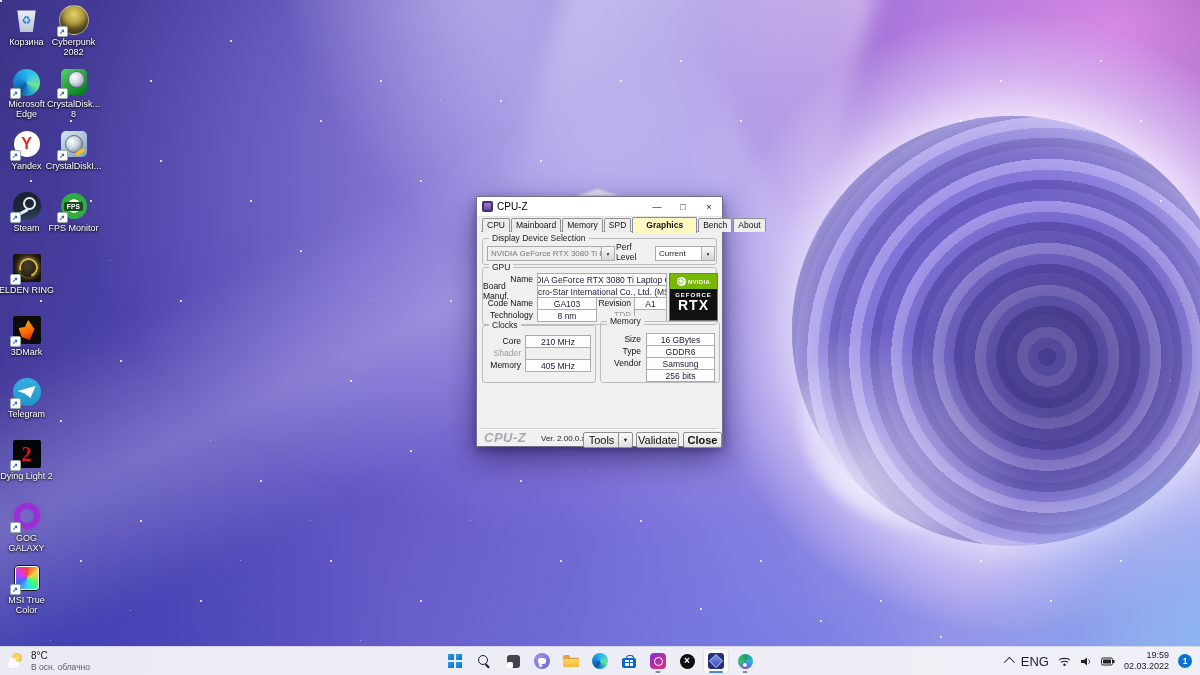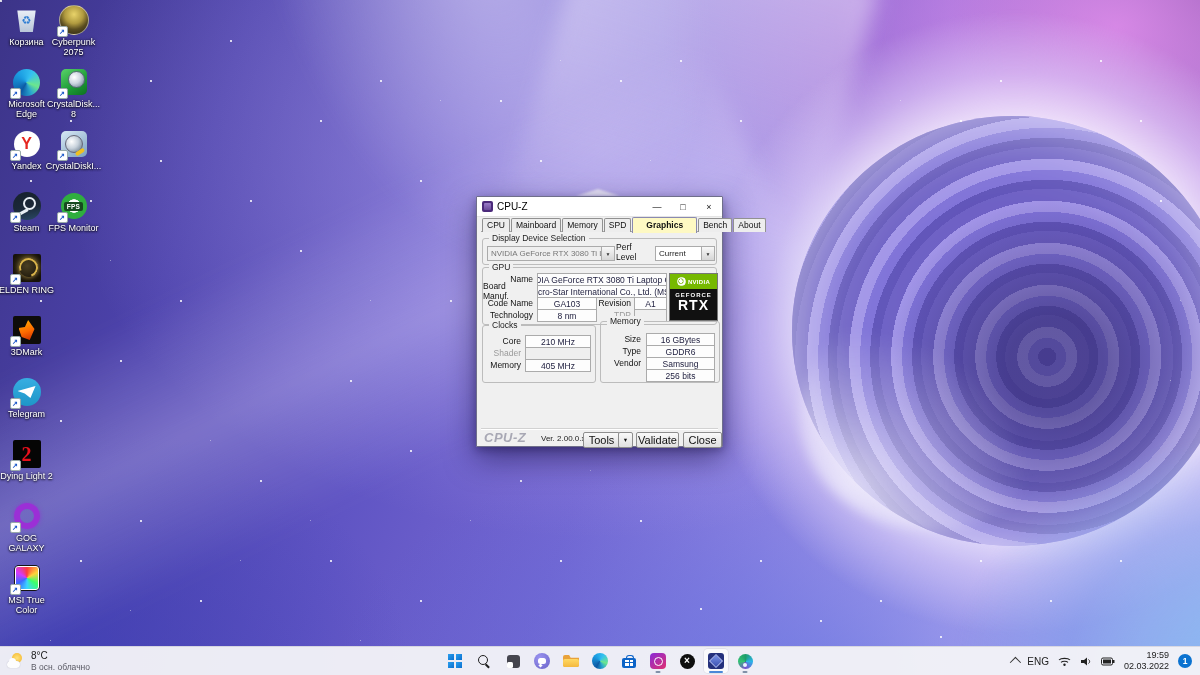--- a/index.html
+++ b/index.html
@@ -174,21 +174,21 @@
   .tk-msic{position:relative;width:16px;height:16px;border-radius:4px;background:linear-gradient(140deg,#8a2bd8,#e03070);display:flex;align-items:center;justify-content:center;}
   .tk-msic::before{content:"";width:7px;height:7px;border:1.6px solid #fff;border-radius:50%;}
   .tk-xbox{width:15px;height:15px;border-radius:50%;background:#0e0e0e;color:#fff;display:flex;align-items:center;justify-content:center;
     font-size:10px;font-weight:bold;line-height:1;}
   .tk-cpuz{position:relative;width:16px;height:16px;border-radius:3px;background:#25317c;display:flex;align-items:center;justify-content:center;}
   .tk-cpuz::before{content:"";width:8px;height:8px;background:linear-gradient(135deg,#7a93e8,#3a4fb0);transform:rotate(45deg);border:1px solid #aebcf4;}
   .tk-pal{width:15px;height:15px;border-radius:50%;background:conic-gradient(#1e9e6a,#2bb3e8,#7a4fd0,#34c174,#1e9e6a);position:relative;}
   .tk-pal::before{content:"";position:absolute;left:5px;top:9px;width:4px;height:4px;border-radius:50%;background:#e8f4ff;}
   .tray{position:absolute;right:8px;top:0;height:28px;display:flex;align-items:center;gap:9px;}
   .chev{width:7px;height:7px;border-top:1.5px solid #333;border-right:1.5px solid #333;transform:rotate(-45deg) translateY(2px);}
-  .lang{font-size:10px;color:#222;}
+  .lang{font-size:13px;color:#222;}
   .clock{display:flex;flex-direction:column;align-items:flex-end;line-height:1.25;font-size:9px;color:#1b1b1b;}
   .badge{width:14px;height:14px;border-radius:50%;background:#0b72d0;color:#fff;font-size:8.5px;font-weight:bold;
     display:flex;align-items:center;justify-content:center;}
 </style>
 </head>
 <body>
 
 <div class="screen">
 
   <div class="wallpaper">
@@ -211,21 +211,21 @@
           <div class="i-bin">♻</div>
         </div>
       <div class="lab">Корзина</div>
     </div>
     <div class="dit r1 c2">
       <div class="ic">
           <div class="i-cp"></div>
           <span class="sc">↗</span>
         </div>
       <div class="lab">Cyberpunk
-2075</div>
+2082</div>
     </div>
     <div class="dit r2 c1">
       <div class="ic">
           <div class="i-edge"></div>
           <span class="sc">↗</span>
         </div>
       <div class="lab">Microsoft
 Edge</div>
     </div>
     <div class="dit r2 c2">
@@ -393,21 +393,21 @@
       <span class="lbl" style="left:0;top:47px;width:40px;margin-left:48px;">Bus Width</span>
       <div class="fld" style="left:45px;top:47px;width:67px;">256 bits</div>
     </div>
 
     <div class="fdiv"></div>
     <span class="wlogo">CPU-Z</span>
     <span class="wver">Ver. 2.00.0.x64</span>
     <div class="btn" style="left:106px;width:35px;">Tools</div>
     <div class="btn" style="left:141px;width:13px;font-size:5.5px;">▼</div>
     <div class="btn" style="left:159px;width:41px;">Validate</div>
-    <div class="btn" style="left:206px;width:37px;">Close</div>
+    <div class="btn" style="left:206px;width:37px;font-weight:bold;">Close</div>
   </div>
 
   <div class="taskbar">
     <div class="weather">
       <div class="wic">
         <div class="sun"></div>
           <div class="cloud"></div>
       </div>
       <div class="wtxt">
         <span class="wtemp">8°C</span>

